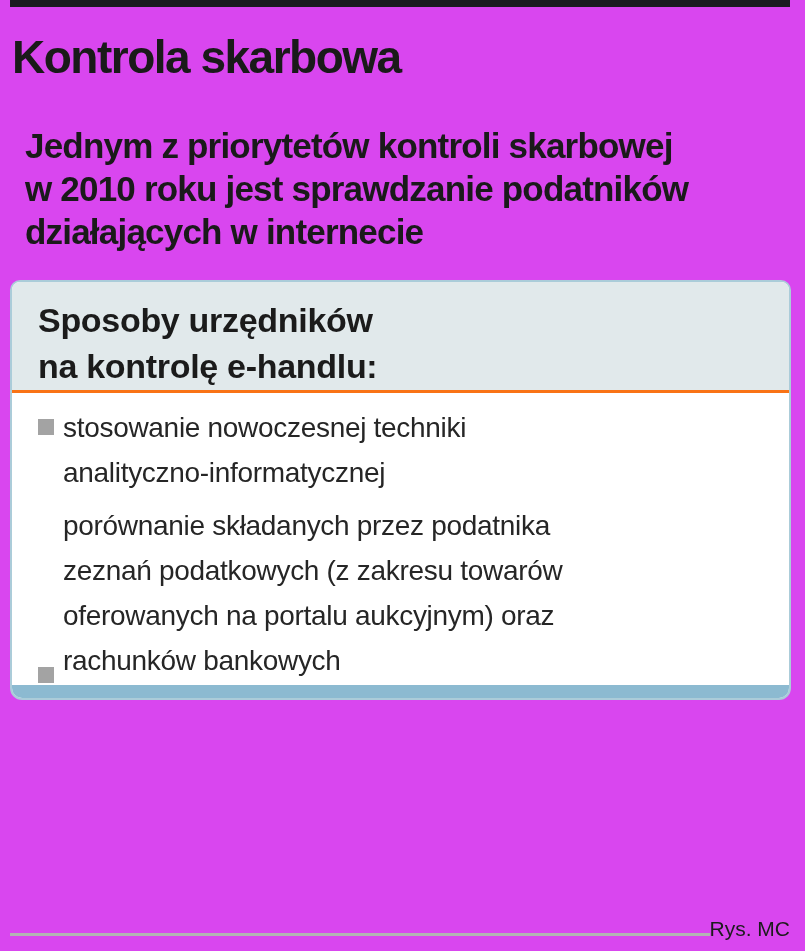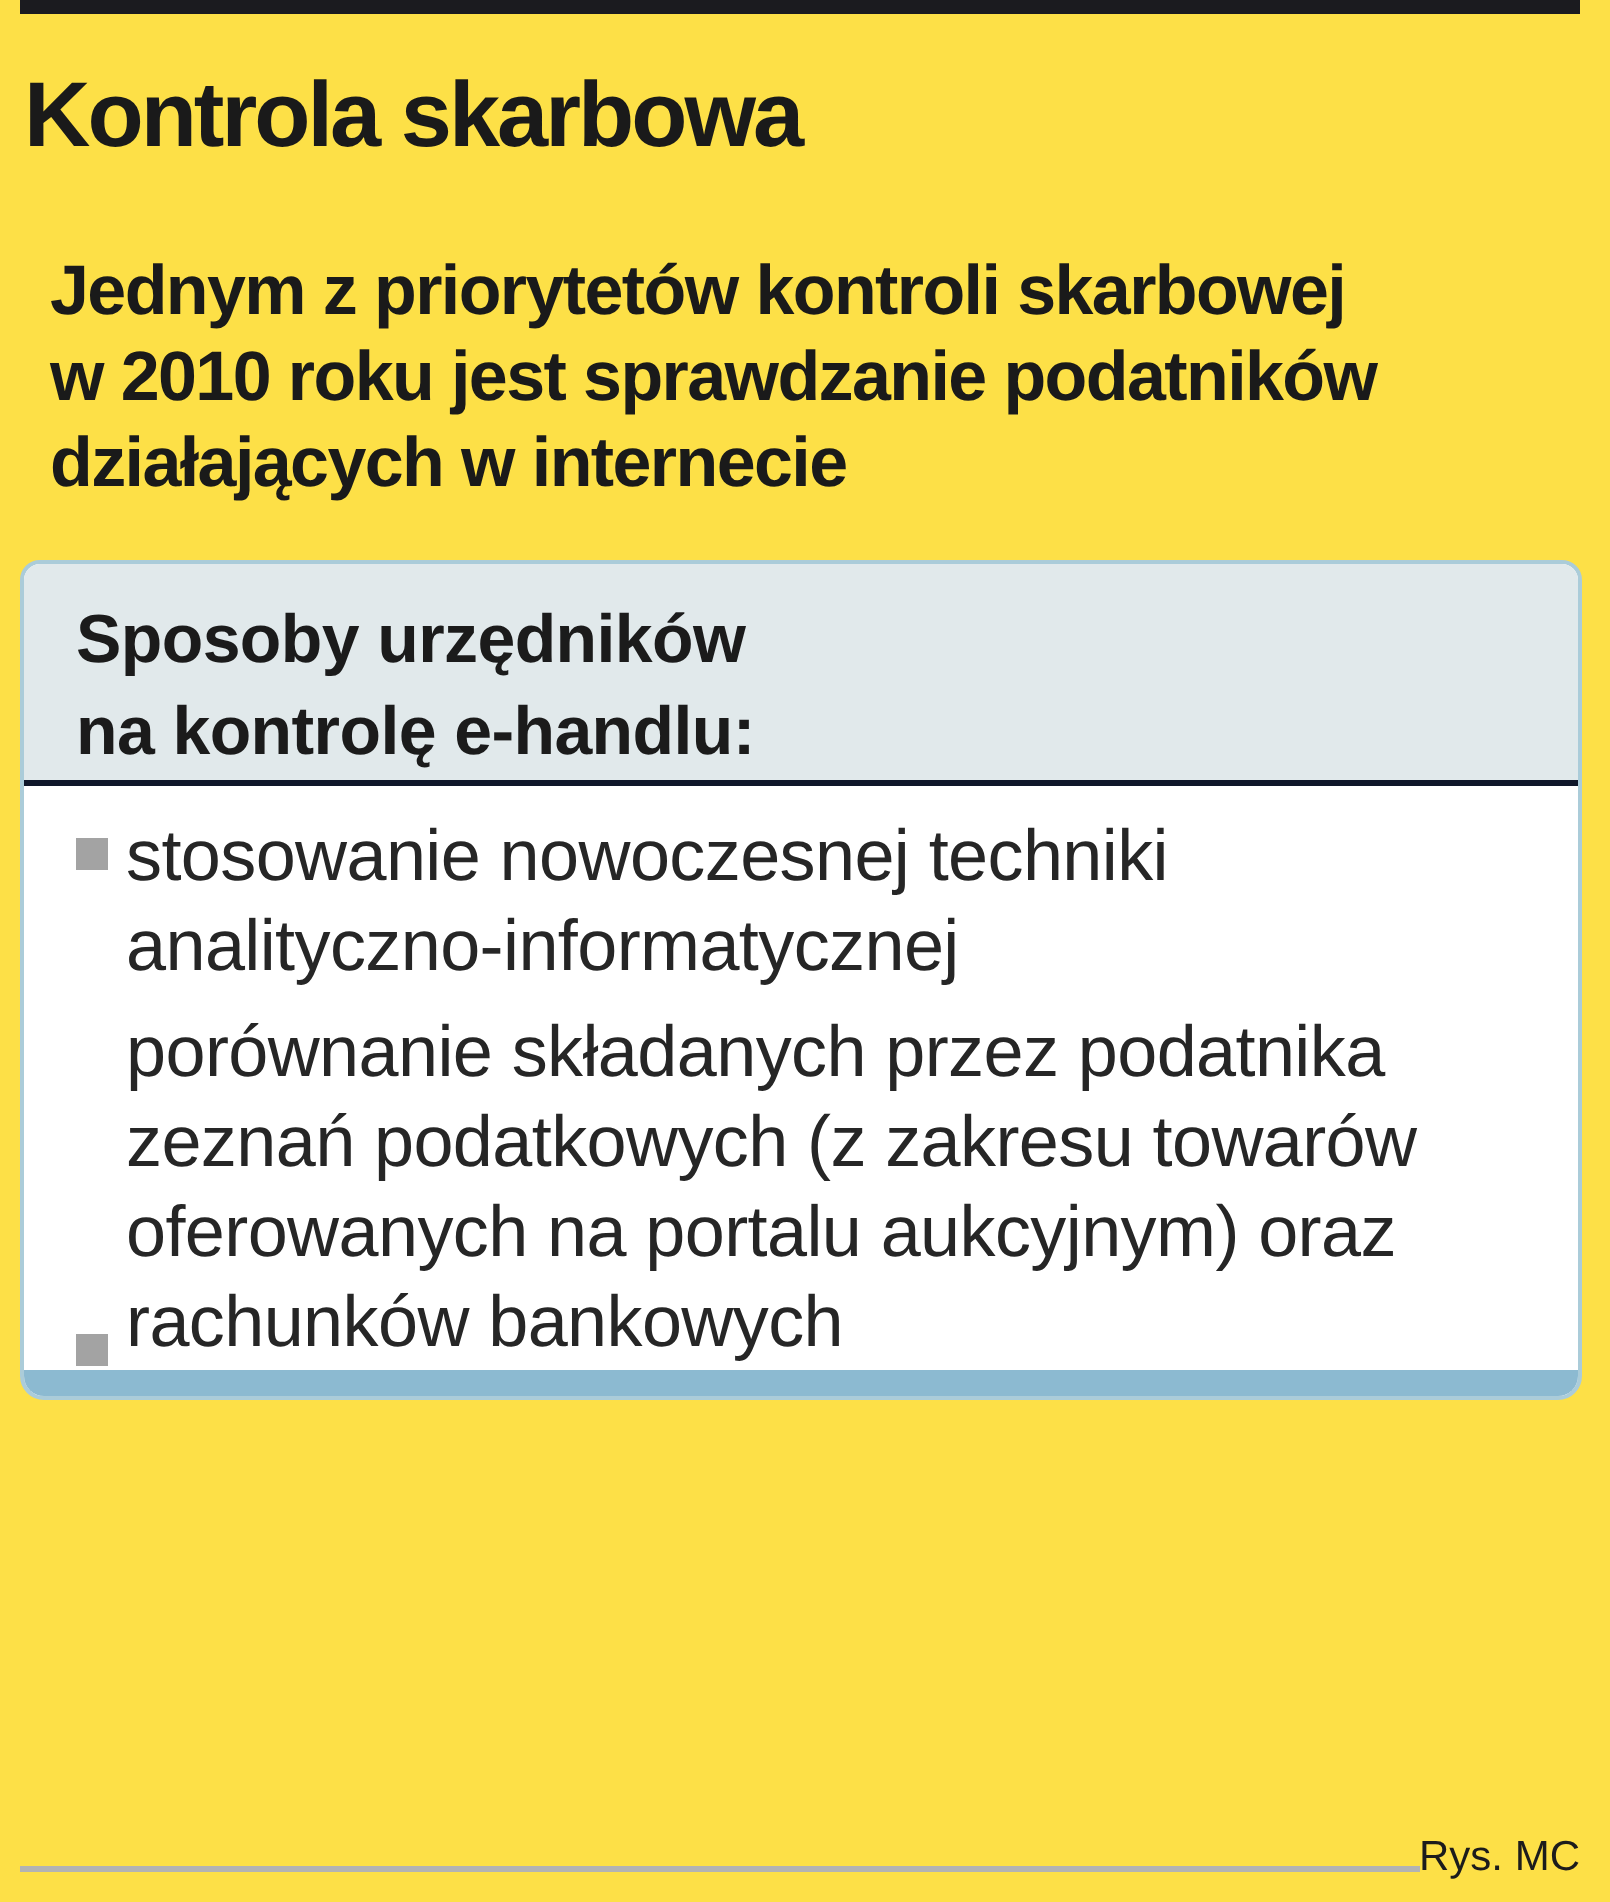--- a/index.html
+++ b/index.html
@@ -4,21 +4,21 @@
 <style>
   html, body {
     margin: 0;
     padding: 0;
     background: #ffffff;
   }
   .canvas {
     position: relative;
     width: 805px;
     height: 951px;
-    background: #fde047;
+    background: #d946ef;
     font-family: "Liberation Sans", sans-serif;
     overflow: hidden;
   }
 
   
   .top-rule {
     position: absolute;
     left: 10px;
     top: 0;
     width: 780px;
@@ -62,21 +62,21 @@
     left: 10px;
     top: 280px;
     width: 777px;
     background: #ffffff;
     border: 2px solid #abccd9;
     border-radius: 10px 10px 12px 12px;
     overflow: hidden;
   }
   .infobox-header {
     background: #e1e9eb;
-    border-bottom: 3px solid #0f172a;
+    border-bottom: 3px solid #f97316;
     padding: 15px 16px 1px 26px;
   }
   .infobox-heading {
     margin: 0;
     font-size: 34px;
     line-height: 46px;
     font-weight: bold;
     letter-spacing: -0.3px;
     color: #1b1b1b;
     white-space: pre-line;
@@ -101,21 +101,21 @@
     align-items: flex-end;
   }
   .bullet {
     flex: none;
     width: 16px;
     height: 16px;
     margin-top: 14px;
     background: #a3a3a3;
   }
   .li-text {
-    font-size: 36px;
+    font-size: 28px;
     line-height: 45px;
     letter-spacing: -0.3px;
     color: #262626;
     white-space: pre-line;
     font-stretch: condensed;
   }
   .accent-bar {
     height: 13px;
     background: #8cbad1;
   }

